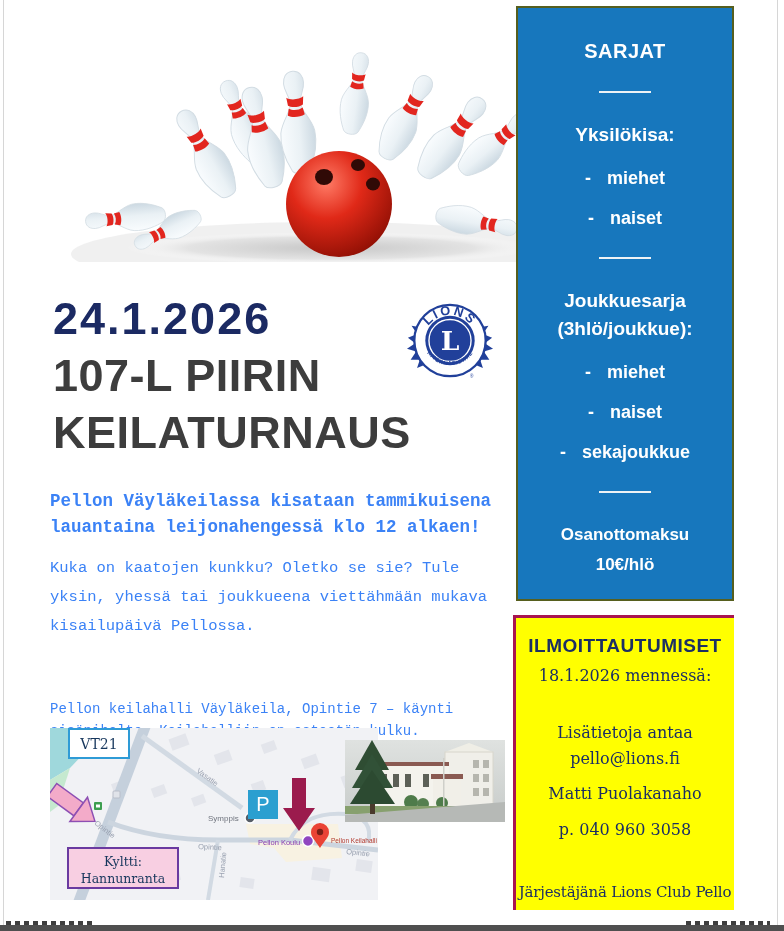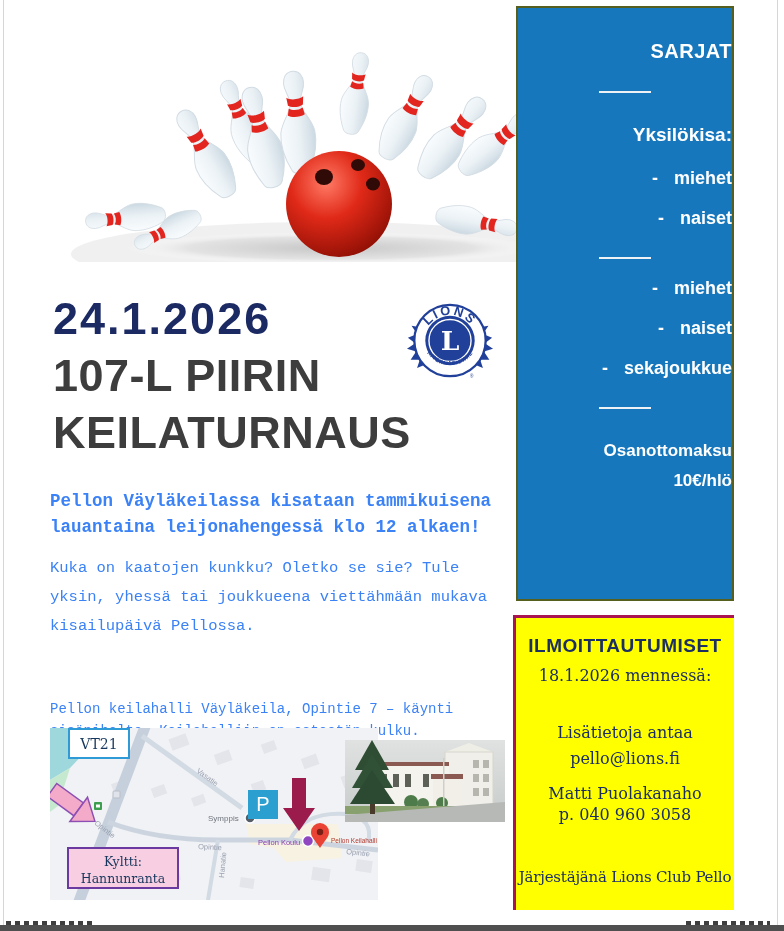--- a/index.html
+++ b/index.html
@@ -23,36 +23,36 @@
   .serif{font-family:Liberation Mono, monospace;color:#3b82f6;}
   .lead{position:absolute;left:50px;top:470px;width:470px;font-weight:bold;
         font-size:17.5px;line-height:26px;}
   .para{position:absolute;left:50px;width:468px;font-size:15.5px;line-height:29px;}
   .para-1{top:538px;} .para-2{top:598px;} .para-3{top:656px;}
   .note{position:absolute;left:50px;top:684px;width:462px;font-size:14px;line-height:22px;}
 
   
   .series-panel{position:absolute;left:516px;top:6px;width:214px;height:591px;
                 background:#1777bd;border:2px solid #565f1e;color:#ffffff;
-                text-align:right;font-weight:bold;}
+                text-align:center;font-weight:bold;}
   .sp-heading{margin-top:32px;font-size:20px;letter-spacing:.5px;line-height:23px;}
   .sp-divider{width:52px;border-bottom:2px solid #eef2f5;margin:28px auto 0;}
   .sp-label{margin-top:28px;font-size:19px;line-height:28px;}
   .sp-item{margin-top:18px;font-size:18px;line-height:22px;}
   .sp-item .dash{display:inline-block;margin-right:16px;}
   .sp-fee{margin-top:27px;font-size:17px;line-height:30px;}
 
   
   .signup-panel{position:absolute;left:513px;top:615px;width:218px;height:292px;
                 background:#ffff00;border-top:3px solid #a81550;border-left:3px solid #a81550;
                 color:#1c2f63;text-align:center;}
   .su-heading{margin-top:17px;font-size:19px;font-weight:bold;letter-spacing:.5px;line-height:22px;}
   .su-line{font-family:"DejaVu Serif",serif;font-size:16px;line-height:21px;color:#1c2f63;}
   .su-deadline{margin-top:8px;} .su-email{margin-top:5px;}
-  .su-info{margin-top:36px;} .su-name{margin-top:14px;} .su-phone{}
+  .su-info{margin-top:36px;} .su-name{margin-top:14px;} .su-phone{margin-top:15px;}
   .su-org{margin-top:42px;font-size:15px;letter-spacing:-.2px;white-space:nowrap;}
   .email-link{color:#1c2f63;text-decoration:none;}
 
   
   .map{position:absolute;left:50px;top:728px;width:328px;height:172px;}
   .map svg{position:absolute;left:0;top:0;}
   .vt21-box{position:absolute;left:18px;top:0;width:58px;height:27px;background:#fff;
             border:2px solid #2e9bd6;display:flex;align-items:center;justify-content:center;
             font-family:"DejaVu Serif",serif;font-size:14px;color:#16365c;}
   .kyltti-box{position:absolute;left:17px;top:119px;width:112px;height:42px;background:#f8cfe2;
@@ -160,20 +160,24 @@
   <p class="para para-1 serif">Kuka on kaatojen kunkku? Oletko se sie? Tule yksin, yhessä tai joukkueena viettähmään mukava kisailupäivä Pellossa.</p>
   <p class="note serif">Pellon keilahalli Väyläkeila, Opintie 7 – käynti sisäpihalta. Keilahalliin on esteetön kulku.</p>
 
   <aside class="series-panel">
     <div class="sp-heading">SARJAT</div>
     <div class="sp-divider"></div>
     <div class="sp-label">Yksilökisa:</div>
     <div class="sp-item"><span class="dash">-</span><span>miehet</span></div>
     <div class="sp-item"><span class="dash">-</span><span>naiset</span></div>
     <div class="sp-divider"></div>
+    <div class="sp-label">
+      <div>Joukkuesarja</div>
+      <div>(3hlö/joukkue):</div>
+    </div>
     <div class="sp-item"><span class="dash">-</span><span>miehet</span></div>
     <div class="sp-item"><span class="dash">-</span><span>naiset</span></div>
     <div class="sp-item"><span class="dash">-</span><span>sekajoukkue</span></div>
     <div class="sp-divider"></div>
     <div class="sp-fee">
       <div>Osanottomaksu</div>
       <div>10€/hlö</div>
     </div>
   </aside>
 

